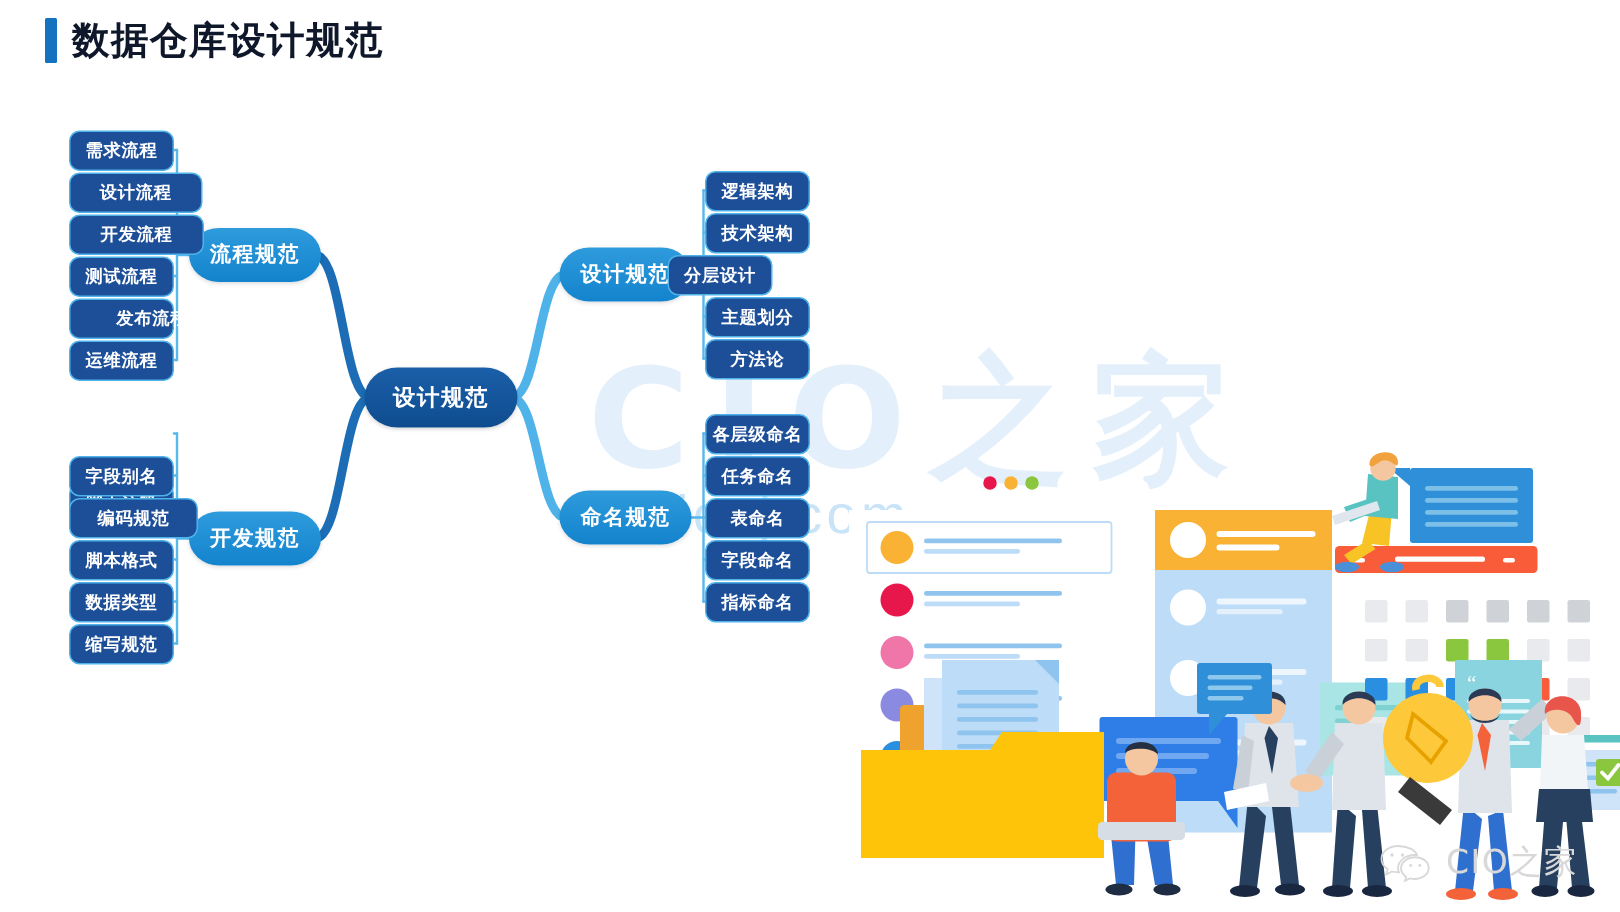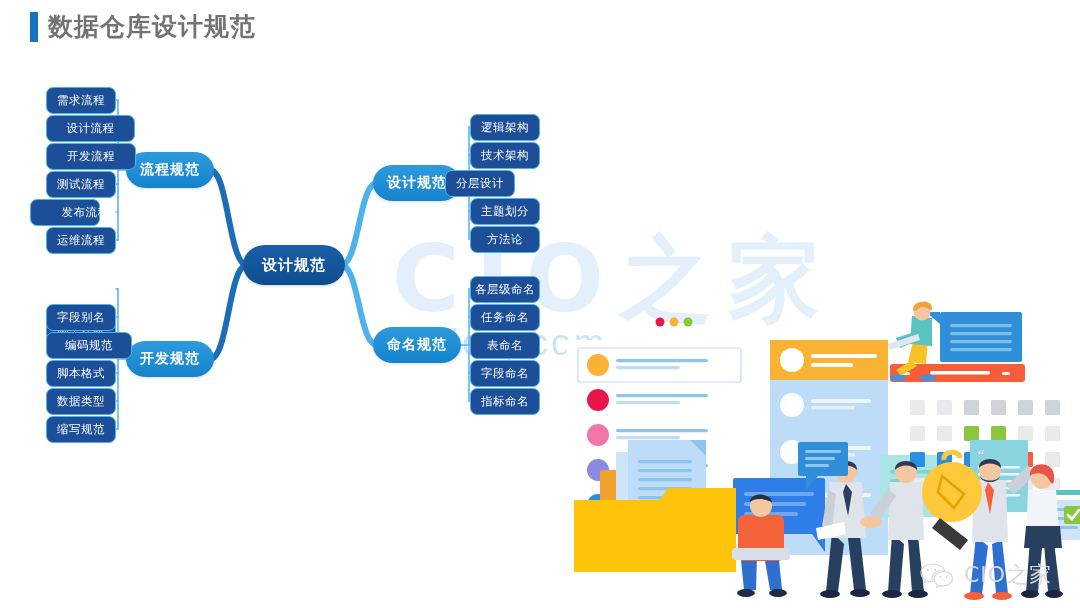--- a/index.html
+++ b/index.html
@@ -8,21 +8,21 @@
     background:#ffffff;
     font-family:"Liberation Sans","DejaVu Sans",sans-serif;
     overflow:hidden;position:relative;
   }
   #stage{position:absolute;left:0;top:0;width:1080px;height:608px;overflow:hidden;}
 
   
   .title-wrap{position:absolute;left:30px;top:10px;display:flex;align-items:center;gap:10px;}
   .title-bar{width:8px;height:30px;background:#1572c0;border-radius:1px;}
   .title-text{
-    font-size:25px;font-weight:bold;color:#737373;letter-spacing:1px;
+    font-size:25px;font-weight:bold;color:#0f172a;letter-spacing:1px;
     font-family:Liberation Serif, serif;
   }
 
   
   .wm-big{
     position:absolute;left:392px;top:218px;
     font-size:92px;font-weight:bold;color:#e3f0fb;
     letter-spacing:16px;white-space:nowrap;
     font-family:"DejaVu Sans","Liberation Sans",sans-serif;
     user-select:none;
@@ -51,21 +51,21 @@
   .node.branch{
     background:linear-gradient(180deg,#2e9bdc 0%,#1383cd 100%);
     border-radius:20px/18px;
     font-size:14px;font-weight:bold;letter-spacing:1px;
     box-shadow:0 1px 3px rgba(0,0,0,.15);
   }
   .node.leaf{
     background:#1d4f99;
     border:1.4px solid #4fb3ea;
     border-radius:7px;
-    font-size:11.5px;font-weight:normal;letter-spacing:.5px;
+    font-size:11.5px;font-weight:bold;letter-spacing:.5px;
   }
 
   
   #illus{position:absolute;left:540px;top:300px;width:540px;height:308px;}
 
   
   .footer-logo{
     position:absolute;left:918px;top:560px;display:flex;align-items:center;gap:6px;
   }
   .footer-logo .fl-text{
@@ -132,21 +132,21 @@
         </div>
         <div class="node leaf" style="left: 46px; top: 114.5px; width: 89px; height: 27px;">
           <span>设计流程</span>
         </div>
         <div class="node leaf" style="left: 46px; top: 142.5px; width: 90px; height: 27px;">
           <span>开发流程</span>
         </div>
         <div class="node leaf" style="left: 46px; top: 170.5px; width: 70px; height: 27px;">
           <span>测试流程</span>
         </div>
-        <div class="node leaf" style="left: 30px; top: 198.5px; width: 70px; height: 27px; padding-left: 41px;">
+        <div class="node leaf" style="left: 46px; top: 198.5px; width: 70px; height: 27px; padding-left: 41px;">
           <span>发布流程</span>
         </div>
         <div class="node leaf" style="left: 46px; top: 226.5px; width: 70px; height: 27px;">
           <span>运维流程</span>
         </div>
         <div class="node branch" style="left: 126px; top: 341px; width: 88px; height: 36px; align-items: center;">
           <span>开发规范</span>
         </div>
         <div class="node leaf" style="left: 46px; top: 275.5px; width: 70px; height: 27px; margin-top: 46px;">
           <span>脚本注释</span>

